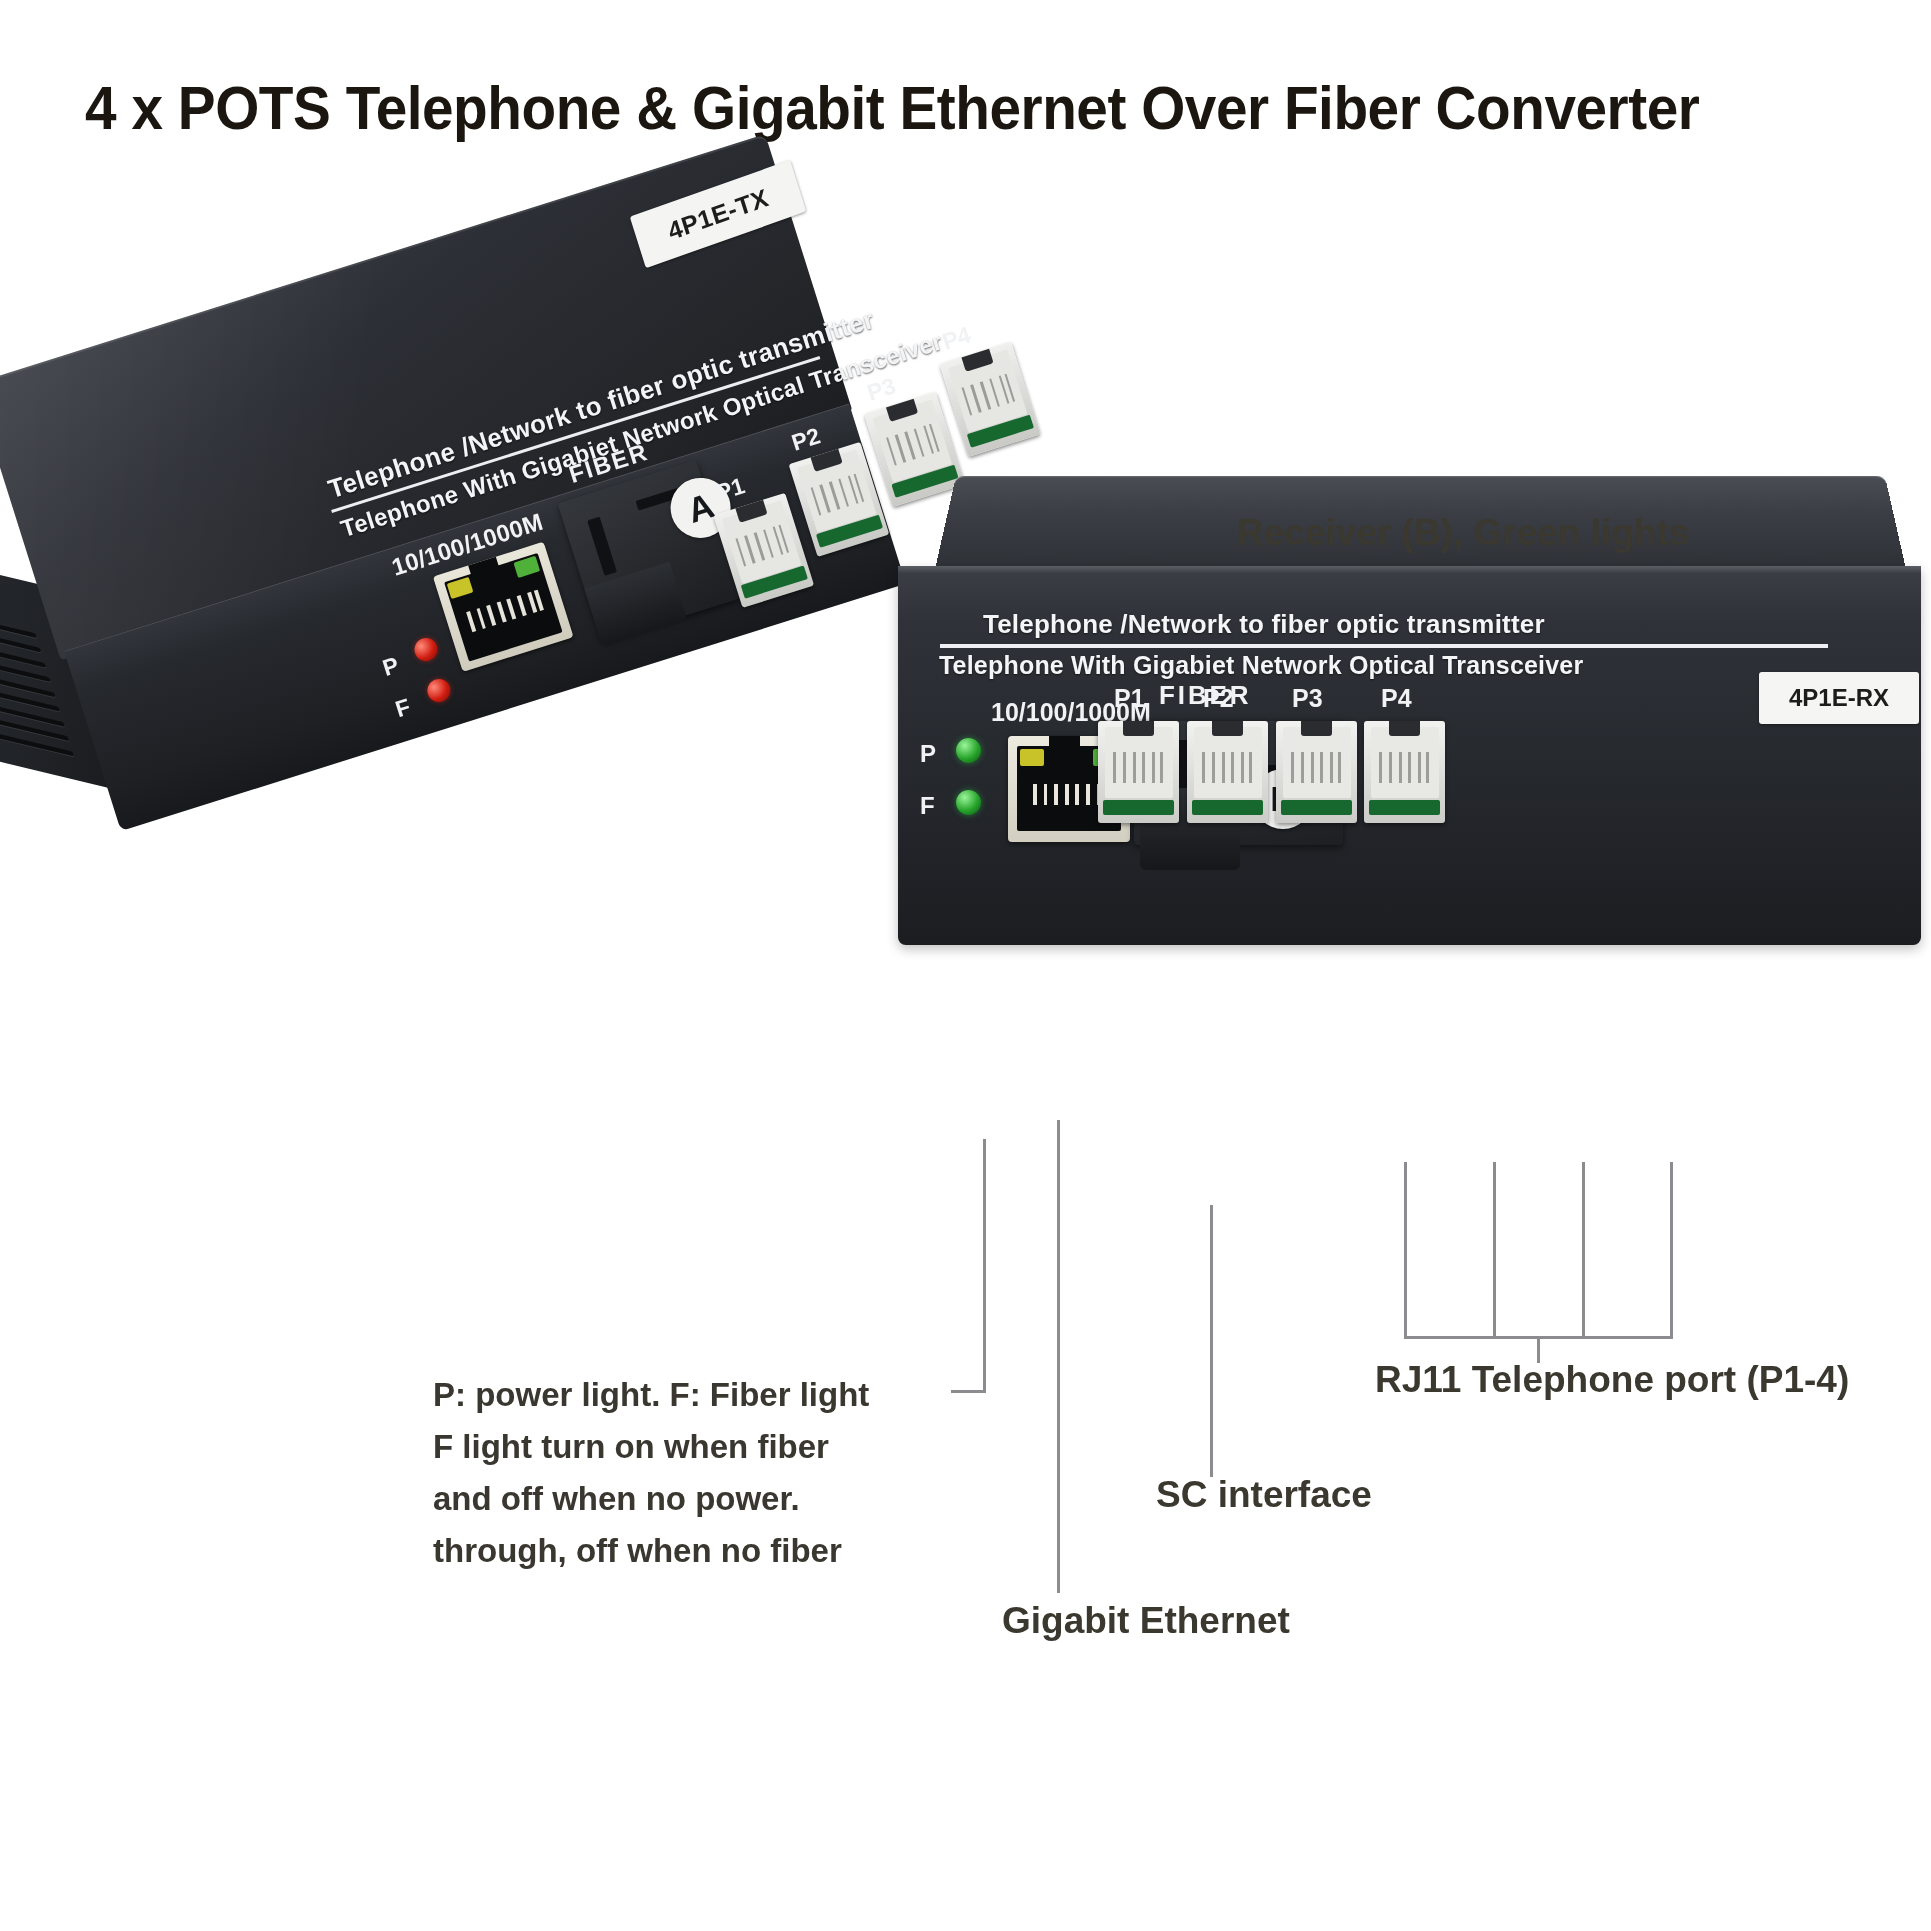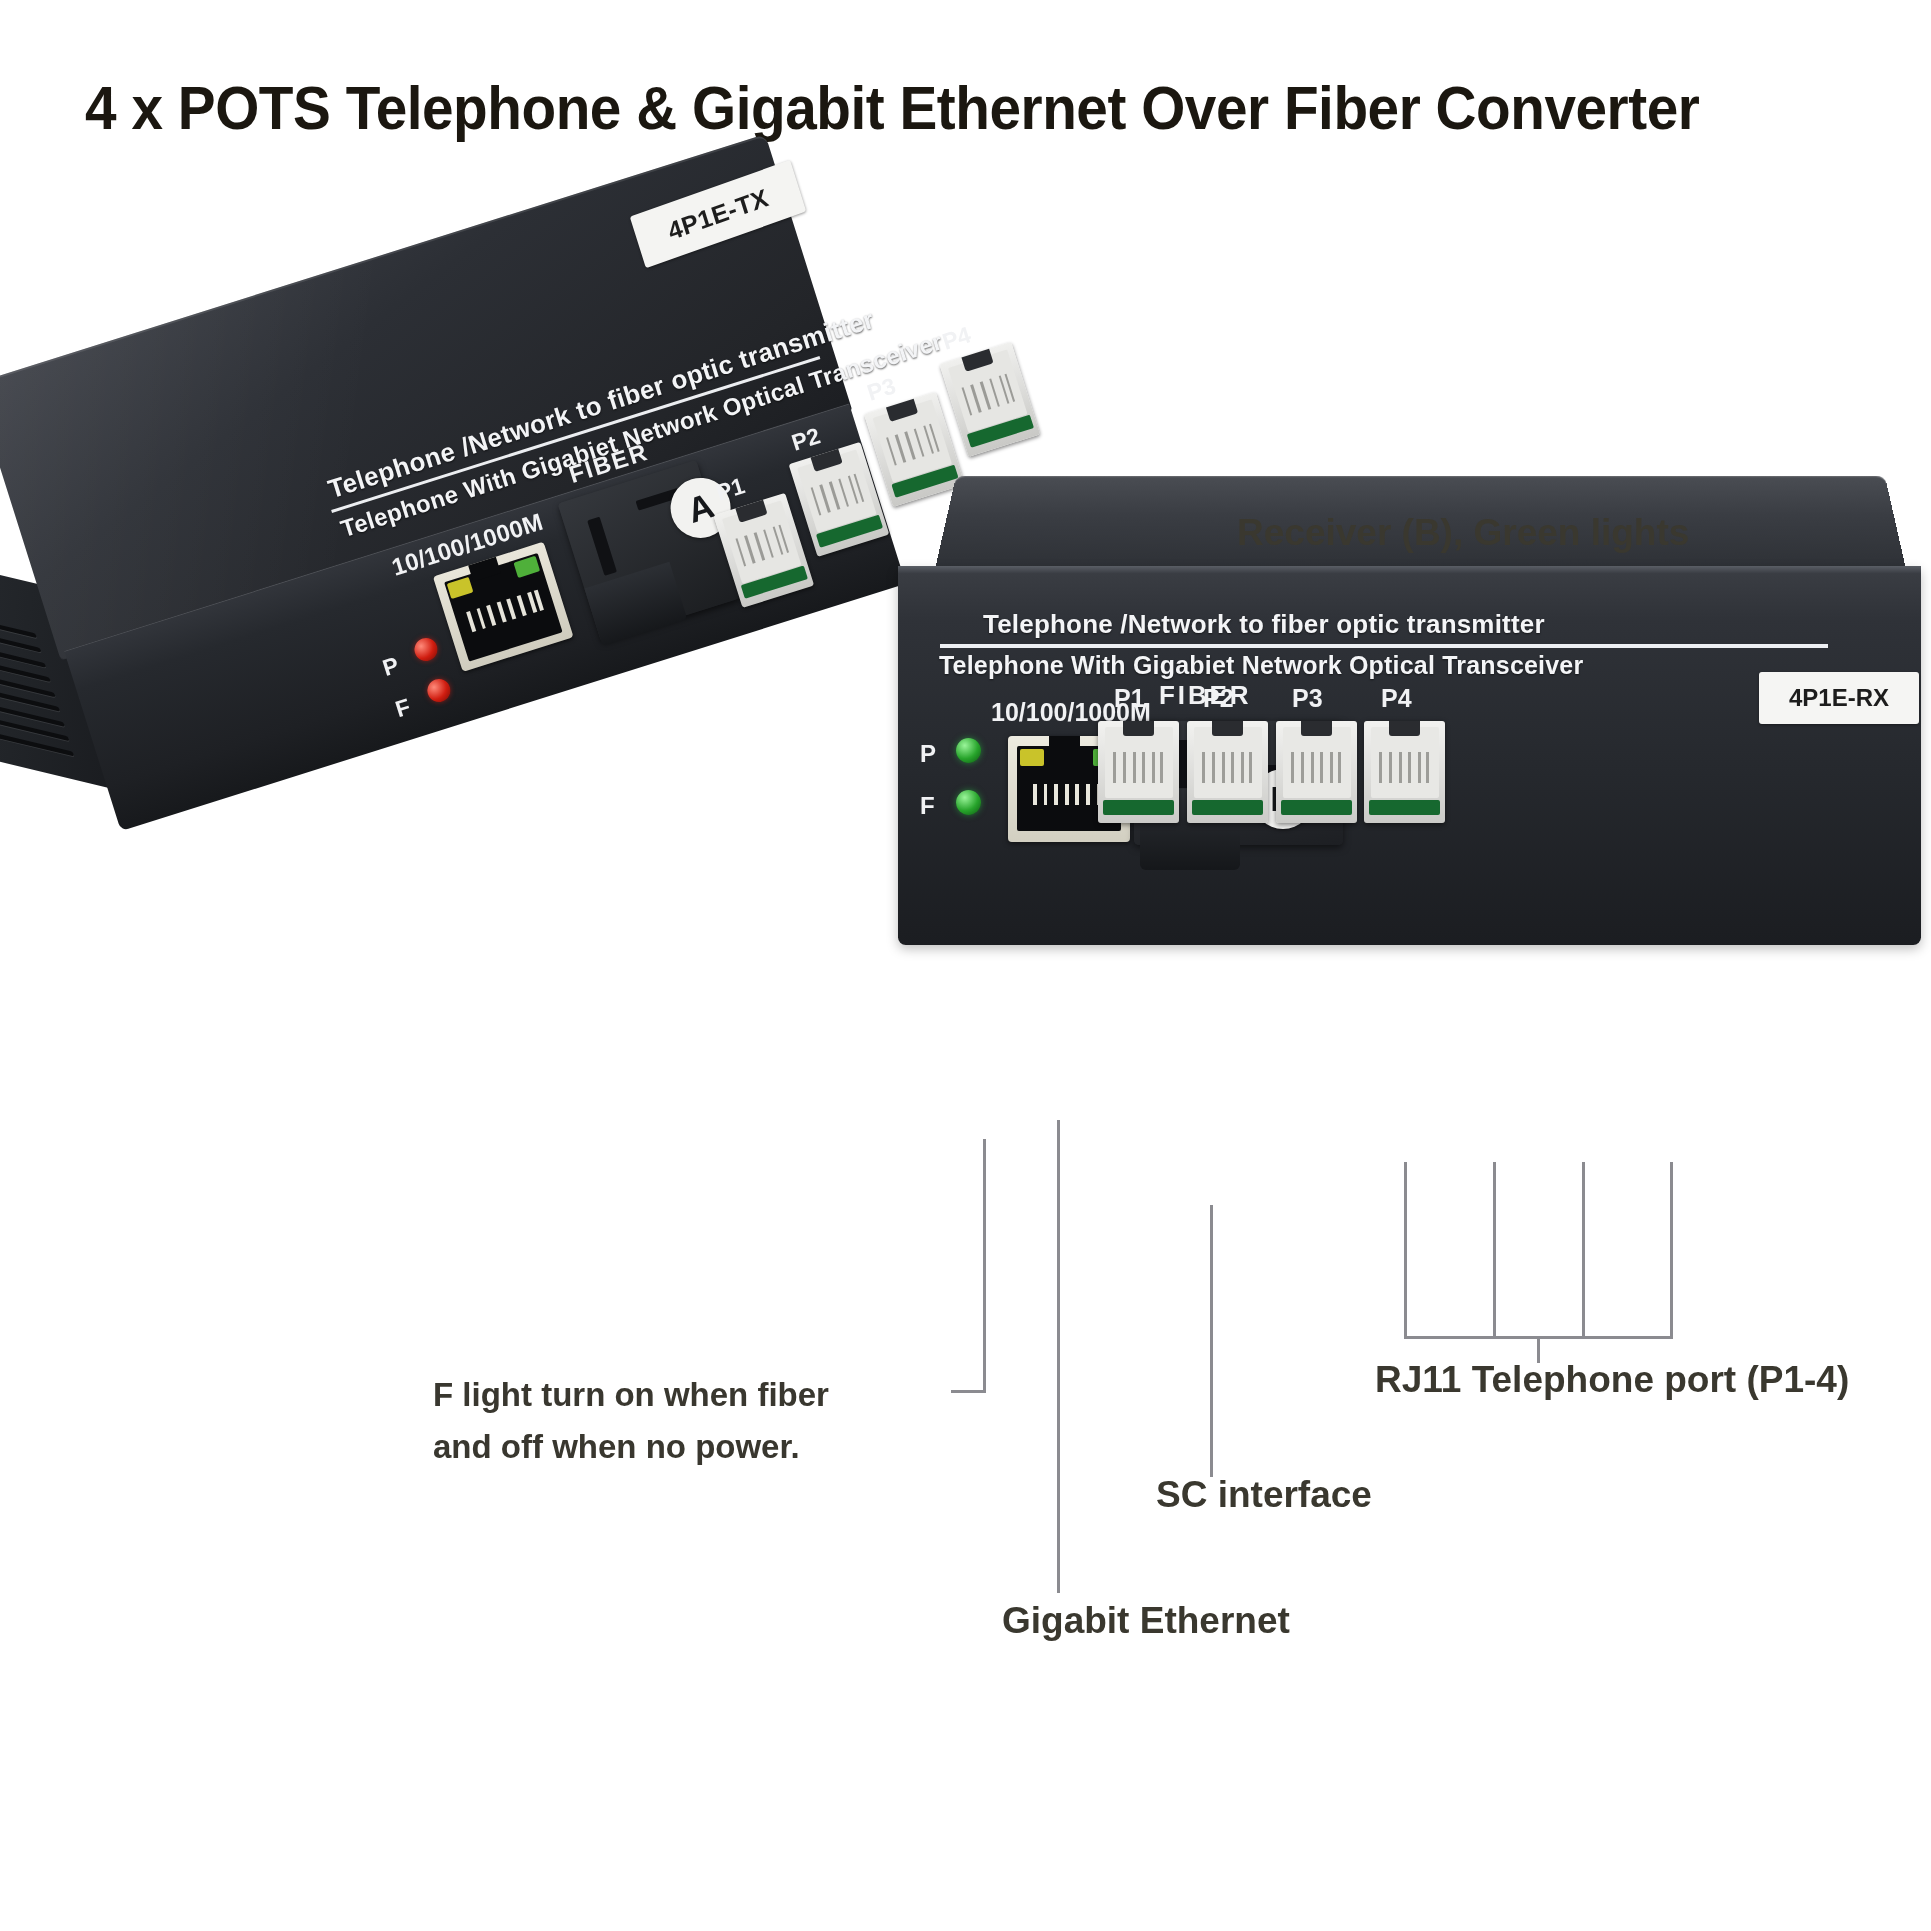--- a/index.html
+++ b/index.html
@@ -464,22 +464,24 @@
       <div class="pcb"></div>
     </div>
   </div>
 
   <div class="lbl lbl-receiver">Receiver (B), Green lights</div>
   <div class="lbl lbl-rj11">RJ11 Telephone port (P1-4)</div>
   <div class="lbl lbl-sc">SC interface</div>
   <div class="lbl lbl-gig">Gigabit Ethernet</div>
 
   <div class="para">
+    <div>P: power light. F: Fiber light</div>
     <div>F light turn on when fiber</div>
     <div>and off when no power.</div>
+    <div>through, off when no fiber</div>
   </div>
 
   <div class="line" style="left:951px;top:1390px;width:35px;height:2.9px"></div>
   <div class="line" style="left:983px;top:1139px;width:2.9px;height:253px"></div>
 
   <div class="line" style="left:1057px;top:1120px;width:2.9px;height:473px"></div>
 
   <div class="line" style="left:1210px;top:1205px;width:2.9px;height:272px"></div>
 
   <div class="line" style="left:1404px;top:1162px;width:2.9px;height:176px"></div>

